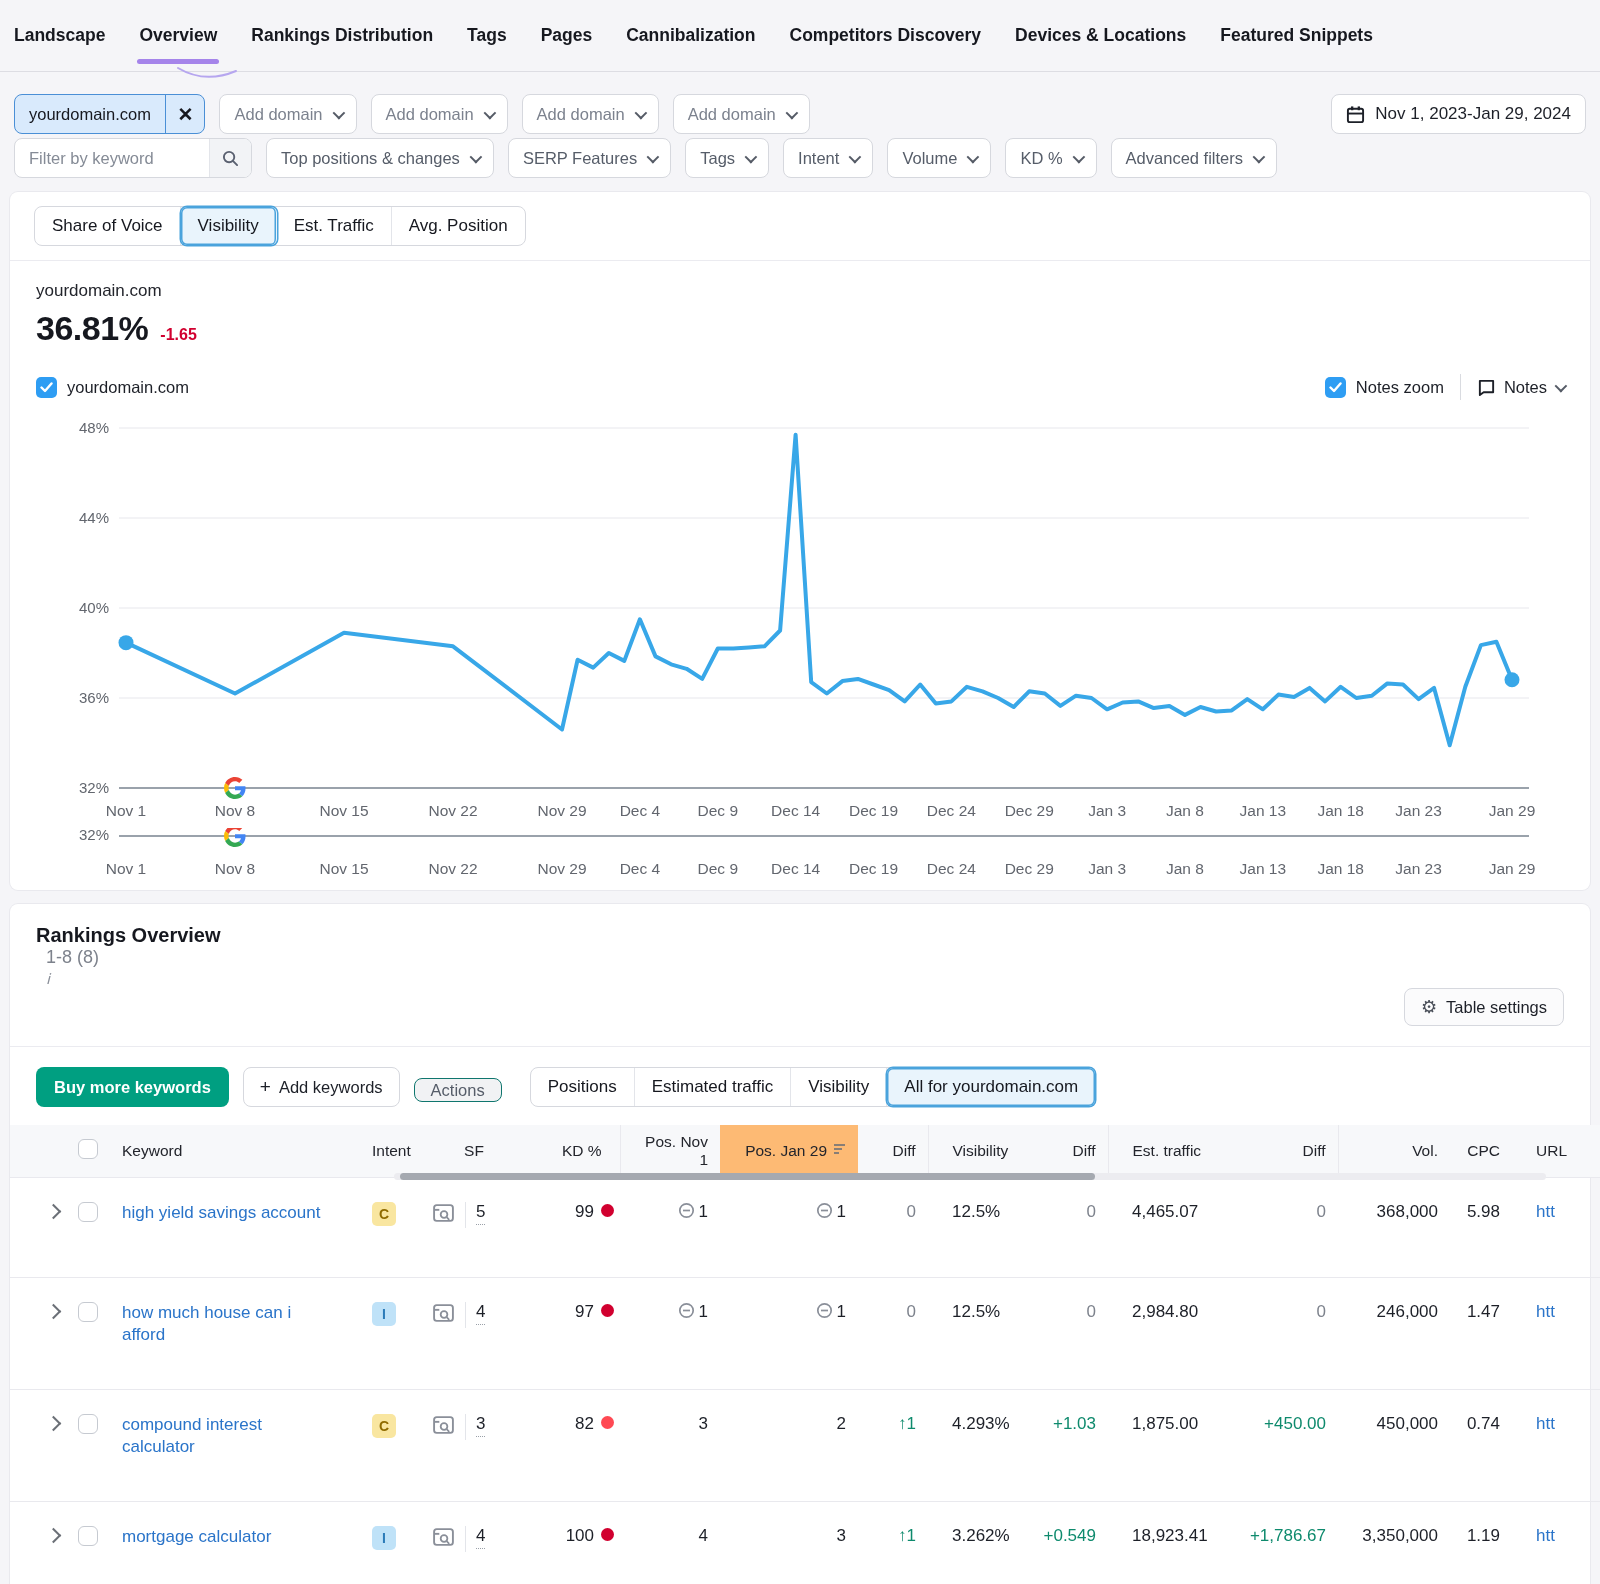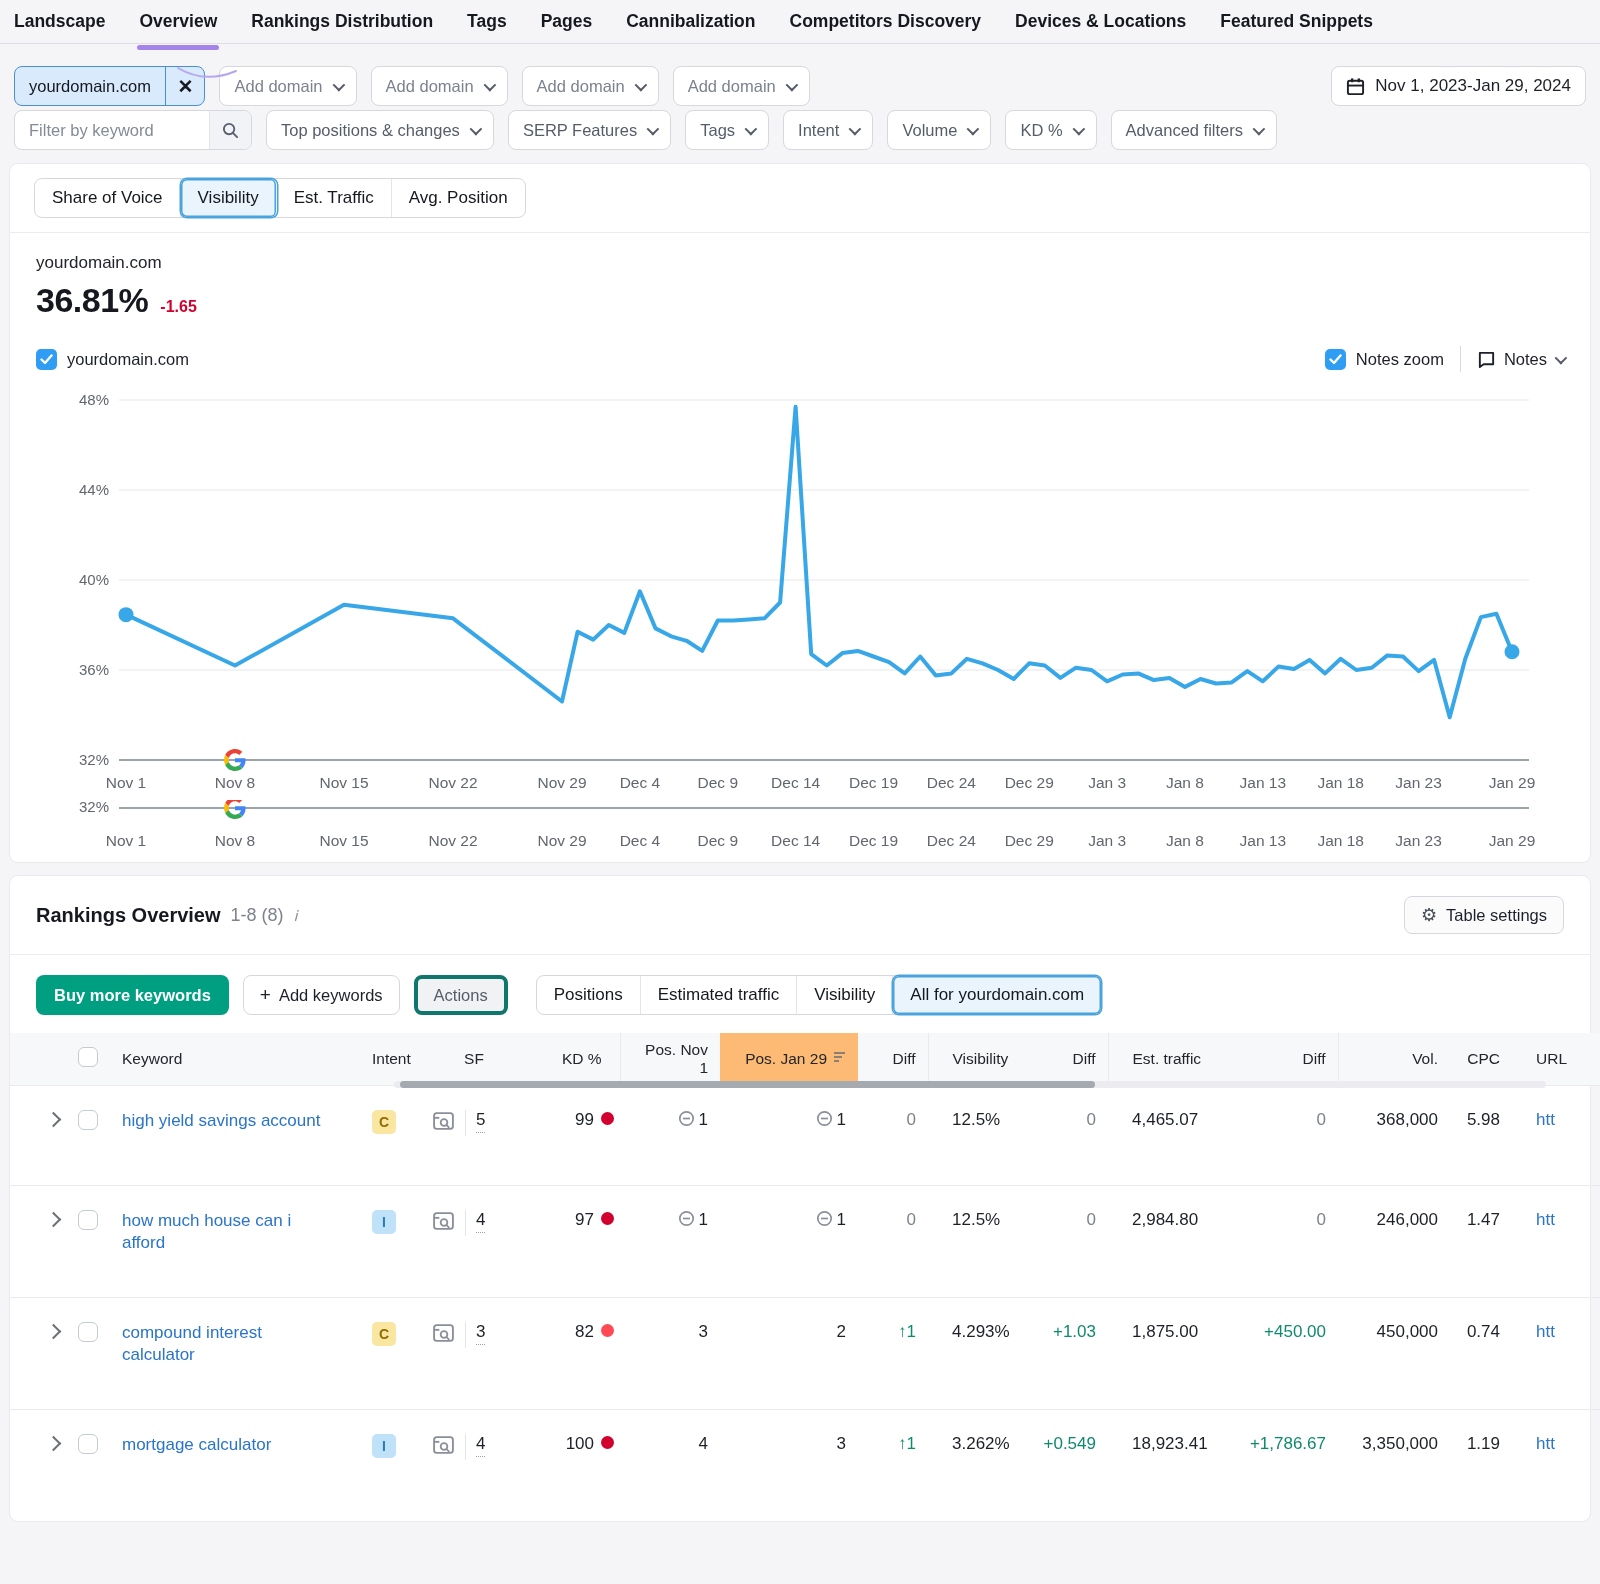--- a/index.html
+++ b/index.html
@@ -2,21 +2,21 @@
 <html><head>
 <meta charset="utf-8">
 <style>
   * { box-sizing: border-box; margin:0; padding:0; }
   html,body { width:1600px; height:1584px; overflow:hidden; }
   body {
     font-family:"Liberation Sans", sans-serif;
     background:#f5f5f8; color:#1d2028; position:relative;
   }
   
-  .topnav { display:flex; align-items:center; gap:34px; height:44px; padding:0 14px;
+  .topnav { display:flex; align-items:center; gap:34px; height:72px; padding:0 14px;
             border-bottom:1px solid #dddde3; position:relative; }
   .topnav .tab { font-size:17.5px; font-weight:700; color:#16181f; cursor:pointer; position:relative; padding:18px 0; }
   .topnav .tab.active .underline { position:absolute; left:-2px; right:-2px; bottom:0; height:5px;
             background:#a584ea; border-radius:3px; }
   .swoosh { position:absolute; left:160px; top:62px; pointer-events:none; }
   
   .row { display:flex; align-items:center; gap:14px; padding:0 14px; }
   .row.domains { margin-top:22px; }
   .row.filters { margin-top:4px; }
   .chip, .dropdown, .datebtn, .inputbox {
@@ -51,34 +51,34 @@
   .legend-row { display:flex; align-items:center; padding:26px 26px 6px 26px; }
   .cbx { width:21px; height:21px; border-radius:5px; background:#2e9df3; display:inline-flex;
          align-items:center; justify-content:center; cursor:pointer; }
   .cbx svg { display:block; }
   .legend-label { font-size:16.5px; margin-left:10px; color:#1d2028; }
   .legend-right { margin-left:auto; display:flex; align-items:center; gap:16px; }
   .vline { width:1px; height:26px; background:#d9dbe0; }
   .notes { display:flex; align-items:center; gap:8px; font-size:16.5px; cursor:pointer; color:#1d2028; }
   .chart-wrap { padding:8px 0 4px 4px; }
   
-  .rank-head { display:flex; align-items:center; padding:20px 26px; }
+  .rank-head { display:flex; padding:20px 26px;flex-direction:column; }
   .rank-title { font-size:20px; font-weight:700; color:#16181f; }
   .rank-range { font-size:18px; color:#7d828c; margin-left:10px; }
   .info-i { font-size:15px; color:#8a8f99; margin-left:10px; font-style:italic; }
   .tbl-settings { margin-left:auto; display:flex; align-items:center; gap:9px; height:38px; padding:0 16px;
                   border:1px solid #d6d8de; border-radius:8px; background:#fbfbfc; font-size:16.5px; cursor:pointer; }
   .gear { font-size:18px; color:#4b505a; }
   .toolbar { display:flex; align-items:center; gap:14px; padding:20px 26px 18px 26px; }
   .btn-green { background:#009f81; color:#fff; font-size:16.5px; font-weight:700; border:none;
                border-radius:8px; height:40px; padding:0 18px; cursor:pointer; }
   .btn-light { background:#fff; border:1px solid #d6d8de; border-radius:8px; height:40px; padding:0 16px;
                font-size:16.5px; color:#1d2028; display:flex; align-items:center; gap:8px; cursor:pointer; }
-  .btn-gray  { background:#f1f2f4; border:4px solid #0f766e; border-radius:8px; height:40px; padding:0 16px;
-               font-size:16.5px; color:#565d69; cursor:pointer; }
+  .btn-gray  { background:#f1f2f4; border:1px solid #0f766e; border-radius:8px; height:24px; padding:0 16px;
+               font-size:16.5px; color:#565d69; cursor:pointer;margin-top:6px; }
   .views { margin-left:14px; }
   
   .tablewrap { position:relative; width:1600px; overflow:hidden; }
   table { border-collapse:collapse; table-layout:fixed; width:1722px; }
   th { font-size:15.5px; font-weight:400; color:#23252c; background:#f7f8fa; height:52px; padding:0 12px; }
   th.hl { background:#fdba74; }
   td { padding:24px 12px 0 12px; vertical-align:top; font-size:17px; color:#1d2028; }
   tr.datarow { border-top:1px solid #e9e9ee; }
   tr.datarow td { height:112px; }
   tr.r1 td { height:100px; }

